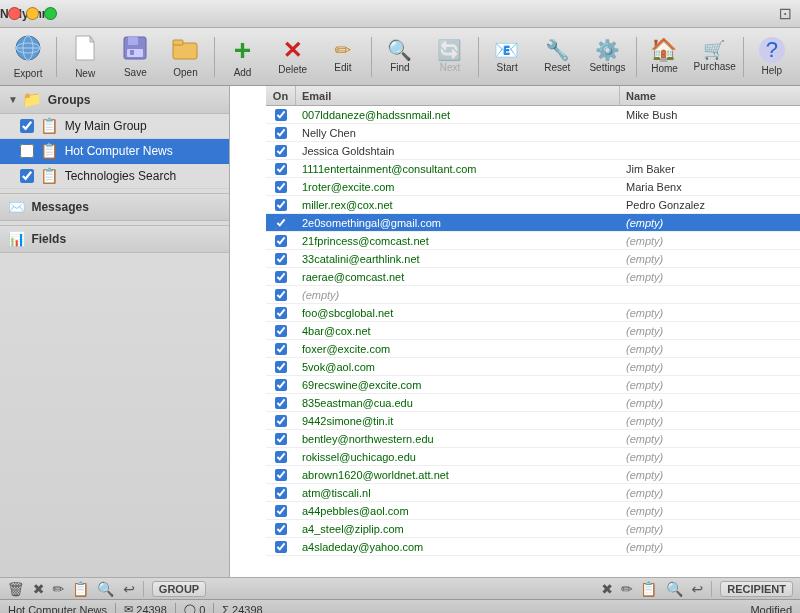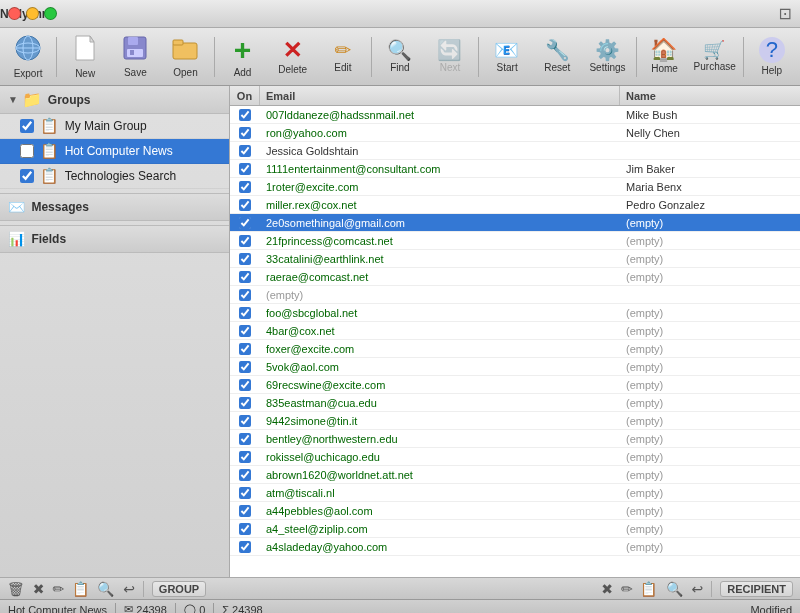--- a/index.html
+++ b/index.html
@@ -100,20 +100,21 @@
     }
     .sidebar-section-icon { margin-right: 6px; font-size: 14px; }
 
     
     .content-area {
       flex: 1;
       display: flex;
       flex-direction: column;
       background: #fff;
       overflow: hidden;
+      padding-left: 36px;
     }
 
     
     .table-header {
       display: flex;
       background: linear-gradient(to bottom, #e8e8e8, #d5d5d5);
       border-bottom: 1px solid #aaa;
       height: 20px;
       flex-shrink: 0;
     }
@@ -128,21 +129,21 @@
       height: 18px;
       border-bottom: 1px solid #eee;
     }
     .table-row.selected { background: #3478d4; }
     .table-row.selected .cell-email,
     .table-row.selected .cell-name { color: white; }
     .cell-on { width: 30px; flex-shrink: 0; display: flex; align-items: center; justify-content: center; }
     .cell-checkbox { width: 12px; height: 12px; accent-color: #3478d4; }
     .cell-email { flex: 1; padding: 0 6px; font-size: 11px; color: #006600; overflow: hidden; text-overflow: ellipsis; white-space: nowrap; }
     .cell-name { width: 180px; flex-shrink: 0; padding: 0 6px; font-size: 11px; color: #333; overflow: hidden; white-space: nowrap; }
-    .cell-name.empty { color: #999; }
+    .cell-name.empty { color: #999; font-style: italic; }
 
     
     .bottom-toolbar {
       height: 22px;
       background: linear-gradient(to bottom, #d8d8d8, #c5c5c5);
       border-top: 1px solid #aaa;
       display: flex;
       align-items: center;
       padding: 0 4px;
       gap: 2px;
@@ -357,21 +358,20 @@
       <div class="cell-on">
         <input type="checkbox" class="cell-checkbox" checked="" style="">
       </div>
       <div class="cell-email">007lddaneze@hadssnmail.net</div>
       <div class="cell-name ">Mike Bush</div>
     </div>
           <div class="table-row">
       <div class="cell-on">
         <input type="checkbox" class="cell-checkbox" checked="" style="">
       </div>
-      <div class="cell-email">ron@yahoo.com</div>
       <div class="cell-name ">Nelly Chen</div>
     </div>
           <div class="table-row">
       <div class="cell-on">
         <input type="checkbox" class="cell-checkbox" checked="" style="">
       </div>
       <div class="cell-name ">Jessica Goldshtain</div>
     </div>
           <div class="table-row">
       <div class="cell-on">

